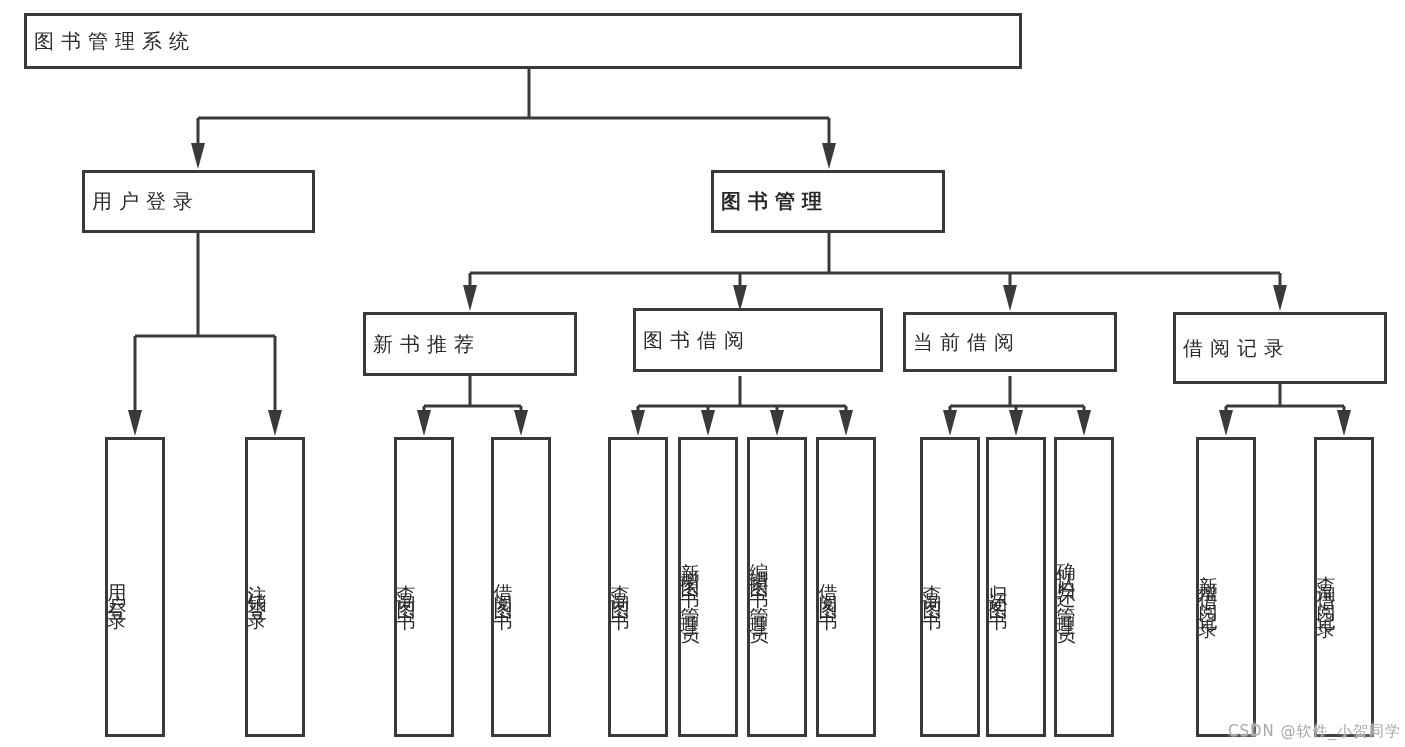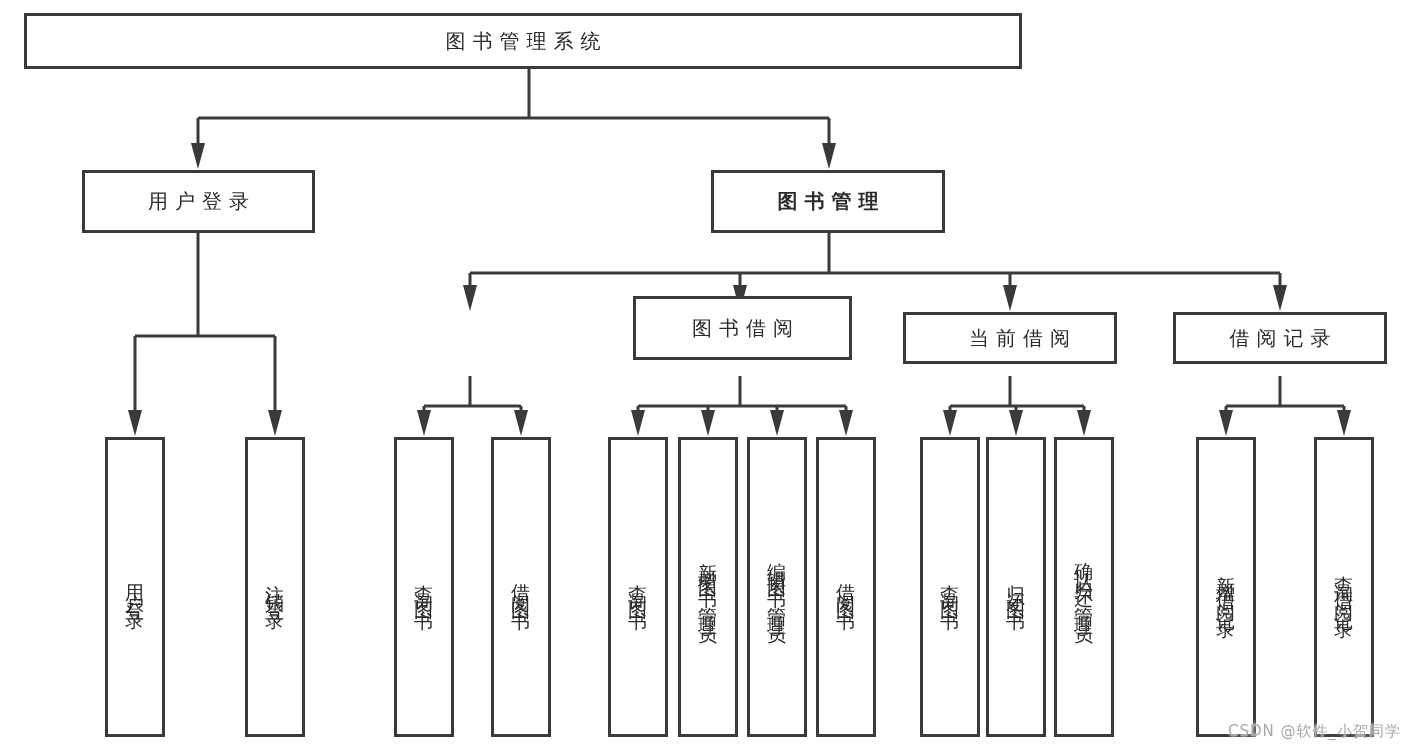--- a/index.html
+++ b/index.html
@@ -34,21 +34,21 @@
     fill: var(--line);
     stroke: none;
   }
   .box {
     position: absolute;
     z-index: 2;
     background: var(--background);
     border: 3px solid var(--line);
     display: flex;
     align-items: center;
-    justify-content: center;
+    justify-content: flex-start;
     color: var(--text);
   }
   .h-label {
     font-size: 20px;
     letter-spacing: 7px;
     text-indent: 7px;
     white-space: nowrap;
   }
   .leaf span {
     writing-mode: vertical-rl;
@@ -115,27 +115,30 @@
     <span class="h-label">图书管理系统</span>
   </div>
 
   <div class="box" style="left:82px; top:170px; width:233px; height:63px;">
     <span class="h-label">用户登录</span>
   </div>
   <div class="box" style="left:711px; top:170px; width:234px; height:63px;font-weight:bold;">
     <span class="h-label">图书管理</span>
   </div>
 
-  <div class="box" style="left:633px; top:296px; width:219px; height:64px;">
+  <div class="box" style="left:363px; top:312px; width:214px; height:64px;">
+    <span class="h-label">新书推荐</span>
+  </div>
+  <div class="box" style="left:633px; top:308px; width:250px; height:64px;">
     <span class="h-label">图书借阅</span>
   </div>
-  <div class="box" style="left:903px; top:312px; width:214px; height:52px;padding-left:19px;">
+  <div class="box" style="left:903px; top:312px; width:214px; height:60px;">
     <span class="h-label">当前借阅</span>
   </div>
-  <div class="box" style="left:1173px; top:312px; width:214px; height:52px;">
+  <div class="box" style="left:1173px; top:312px; width:214px; height:72px;">
     <span class="h-label">借阅记录</span>
   </div>
 
   <div class="box leaf" style="left:105px; top:437px; width:60px; height:300px;">
     <span>用户登录</span>
   </div>
   <div class="box leaf" style="left:245px; top:437px; width:60px; height:300px;">
     <span>注销登录</span>
   </div>
 

